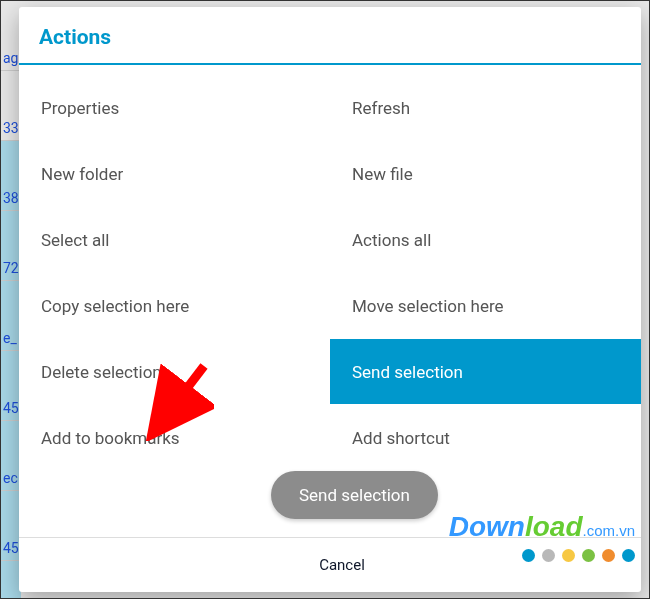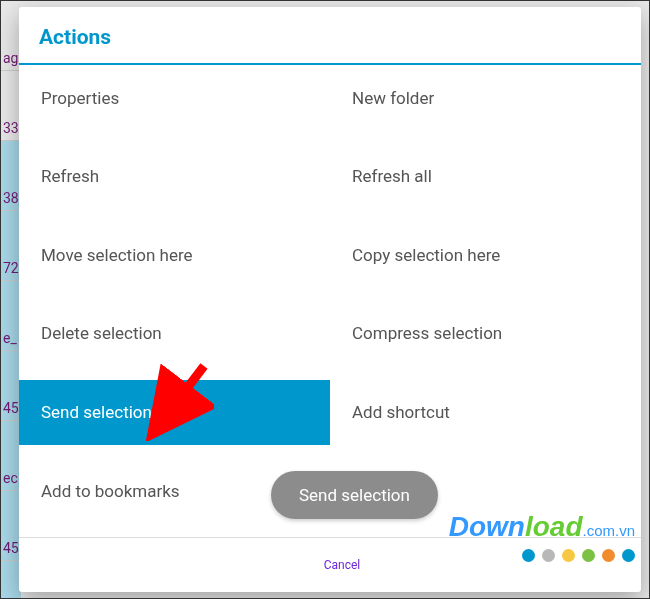--- a/index.html
+++ b/index.html
@@ -16,21 +16,21 @@
       overflow: hidden;
       border: 1px solid #333;
     }
     
     .bg-list {
       position: absolute;
       left: 0;
       top: 0;
       width: 20px;
       height: 100%;
-      color: #701a75;
+      color: #1d4ed8;
       font-size: 14px;
       text-align: center;
     }
     .bg-row {
       height: 70px;
       border-bottom: 1px solid #ccc;
       display: flex;
       align-items: flex-end;
       padding: 4px 2px;
     }
@@ -58,20 +58,21 @@
     }
     .title-divider {
       height: 2px;
       background: #0098cc;
       margin: 0;
     }
     .menu-grid {
       display: grid;
       grid-template-columns: 1fr 1fr;
       flex: 1;
+      margin-top: 10px;
     }
     .menu-item {
       padding: 0 22px;
       height: 65px;
       display: flex;
       align-items: center;
       color: #555;
       font-size: 17px;
       cursor: pointer;
     }
@@ -81,22 +82,22 @@
     }
     .bottom-divider {
       height: 1px;
       background: #ddd;
     }
     .cancel-row {
       height: 54px;
       display: flex;
       align-items: center;
       justify-content: center;
-      color: #6d28d9;
-      font-size: 12px;
+      color: #0f172a;
+      font-size: 15px;
       cursor: pointer;
       padding-left: 24px;
     }
     
     
     .toast {
       position: absolute;
       left: 270px;
       top: 470px;
       background: #8c8c8c;
@@ -156,30 +157,31 @@
     <div class="bg-row selected">ec</div>
     <div class="bg-row selected">45</div>
     <div class="bg-row selected"></div>
   </div>
 
 <div class="dialog">
   <div class="dialog-title">Actions</div>
   <div class="title-divider"></div>
   <div class="menu-grid">
       <div class="menu-item">Properties</div>
+      <div class="menu-item">Refresh</div>
       <div class="menu-item">New folder</div>
-      <div class="menu-item">Refresh</div>
-      <div class="menu-item">Refresh all</div>
+      <div class="menu-item">New file</div>
+      <div class="menu-item">Select all</div>
+      <div class="menu-item">Actions all</div>
+      <div class="menu-item">Copy selection here</div>
       <div class="menu-item">Move selection here</div>
-      <div class="menu-item">Copy selection here</div>
       <div class="menu-item">Delete selection</div>
-      <div class="menu-item">Compress selection</div>
       <div class="menu-item highlight">Send selection</div>
+      <div class="menu-item">Add to bookmarks</div>
       <div class="menu-item">Add shortcut</div>
-      <div class="menu-item">Add to bookmarks</div>
       <div class="menu-item"></div>
     </div>
   <div class="bottom-divider"></div>
   <div class="cancel-row">Cancel</div>
 </div>
 
 <div class="toast">Send selection</div>
 
 <svg class="arrow" width="70" height="80">
   <defs>

